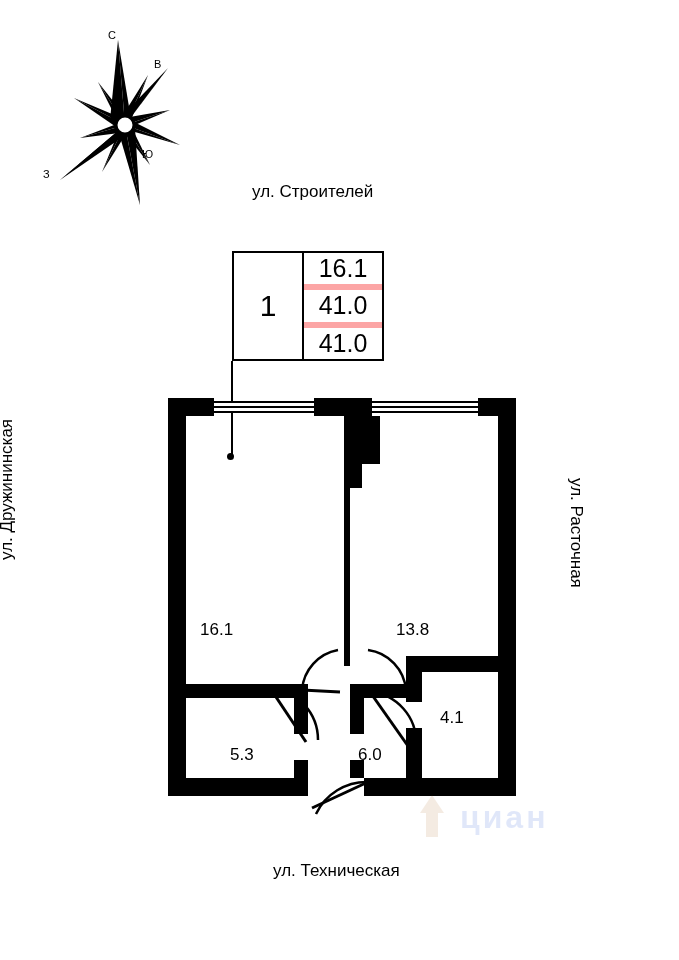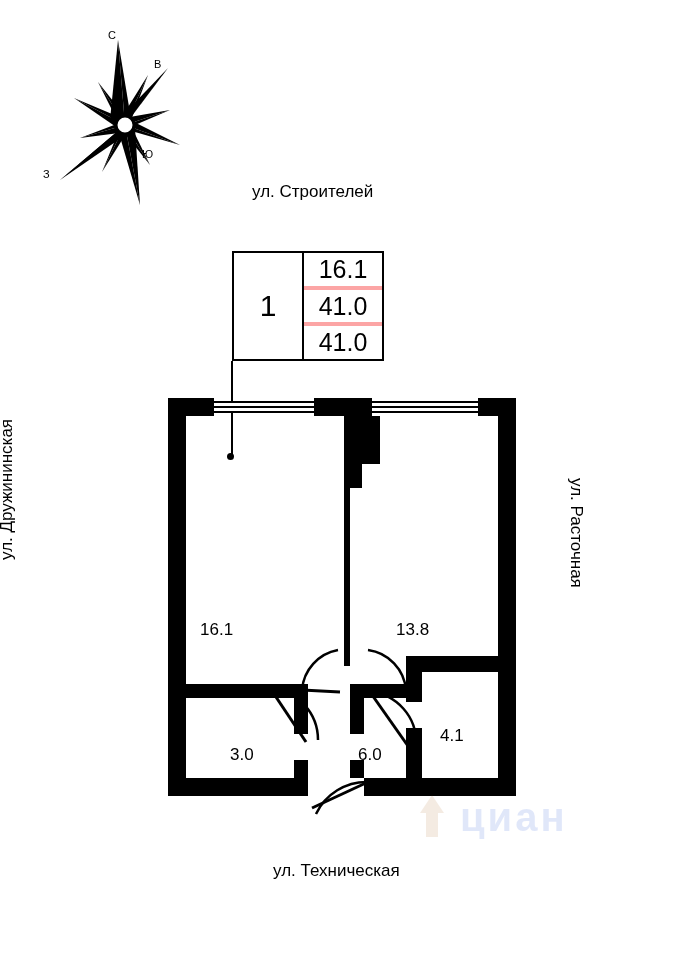--- a/index.html
+++ b/index.html
@@ -83,21 +83,21 @@
     box-sizing: border-box;
   }
   .info-row {
     flex: 1;
     display: flex;
     align-items: center;
     justify-content: center;
     font-size: 25px;
     box-sizing: border-box;
   }
-  .info-row + .info-row { border-top: 4px solid #fca5a5; text-align: center; }
+  .info-row + .info-row { border-top: 6px solid #fca5a5; text-align: center; }
 
   
   .leader {
     position: absolute;
     left: 231px;
     top: 361px;
     width: 2px;
     height: 97px;
     background: #000;
   }
@@ -157,21 +157,21 @@
     position: absolute;
     left: 412px;
     top: 793px;
     display: flex;
     align-items: center;
     gap: 8px;
     opacity: 0.13;
     pointer-events: none;
   }
   .watermark-text {
-    font-size: 40px;
+    font-size: 32px;
     font-weight: bold;
     letter-spacing: 3px;
     color: #1d4ed8;
   }
 </style>
 </head>
 <body>
 
 <div id="page">
 
@@ -287,22 +287,22 @@
       <line x1="6" y1="2" x2="44" y2="56"></line>
     </svg>
 
     <svg class="door" style="left:140px; top:380px; width:64px; height:40px;" viewBox="0 0 64 40">
       <path d="M60 4 A 56 56 0 0 0 8 36" fill="none" stroke="#000" stroke-width="2.5"></path>
       <line x1="60" y1="4" x2="4" y2="30"></line>
     </svg>
 
     <div class="area" style="left:32px;  top:222px;">16.1</div>
     <div class="area" style="left:228px; top:222px;text-align:center;">13.8</div>
-    <div class="area" style="left:272px; top:328px;">4.1</div>
-    <div class="area" style="left:62px;  top:347px;">3.0</div>
+    <div class="area" style="left:272px; top:310px;">4.1</div>
+    <div class="area" style="left:62px;  top:347px;">5.3</div>
     <div class="area" style="left:190px; top:347px;">6.0</div>
   </div>
 
   <div class="watermark">
     <svg width="40" height="48" viewBox="0 0 40 48">
       <path d="M20 2 L32 20 L26 20 L26 44 L14 44 L14 20 L8 20 Z" fill="#b06a2c"></path>
     </svg>
     <span class="watermark-text">циан</span>
   </div>
 

